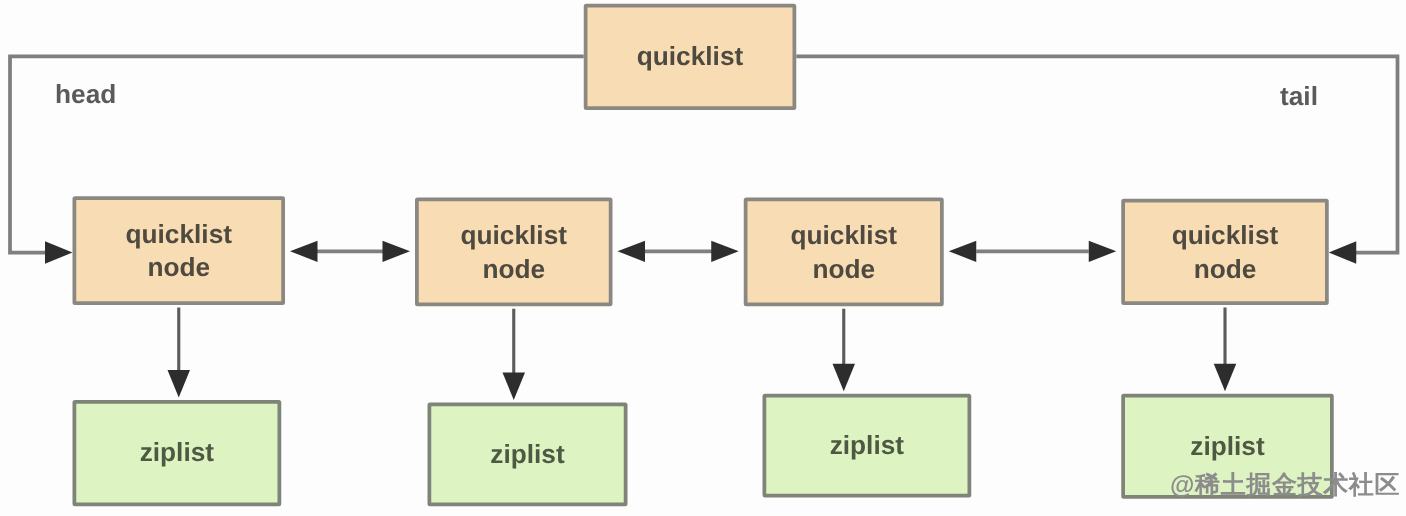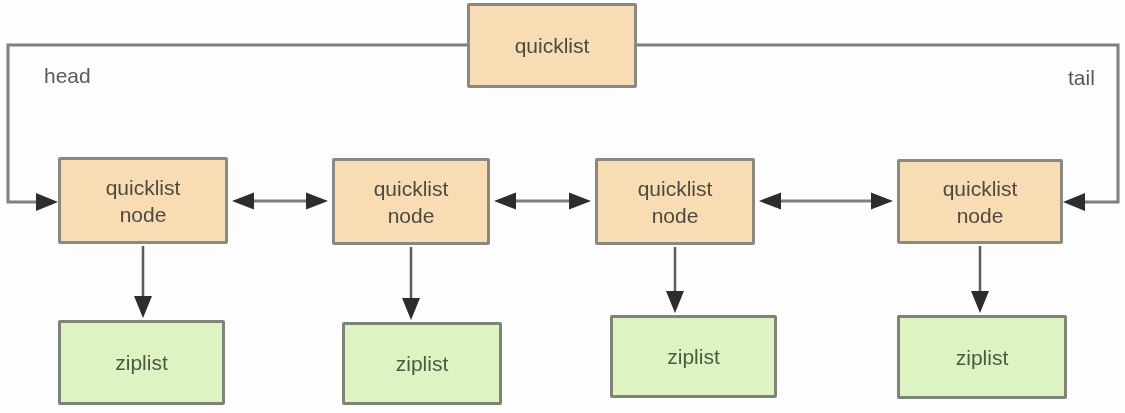--- a/index.html
+++ b/index.html
@@ -4,21 +4,21 @@
 <style>
   html, body { margin: 0; padding: 0; }
   body {
     width: 1125px; height: 413px;
     background: #fdfdfd;
     font-family: "Liberation Sans", sans-serif;
     overflow: hidden;
   }
   .canvas {
     position: relative;
-    width: 1125px; height: 351px;
+    width: 1125px; height: 351px; font-weight: bold;
   }
   svg.wires {
     position: absolute; left: 0; top: 0;
     width: 1125px; height: 413px;
   }
   .wire   { fill: none; stroke: var(--connector, #7f7f7f); stroke-width: 3; }
   .wire.thin { stroke: var(--down-line, #5c5c5c); stroke-width: 2.5; }
   .ahead  { fill: var(--arrowhead, #2d2d2d); stroke: none; }
 
   .box {
@@ -50,21 +50,21 @@
   #z3 { left: 610px; top: 315px; width: 167px; height: 83px; }
   #z4 { left: 897px; top: 315px; width: 170px; height: 84px; }
 
   .annot {
     position: absolute;
     font-size: 21px;
     color: var(--annotation-text, #5a5a5a);
     margin-left: 20px;
   }
   #head-label { left: 24px;   top: 64px; }
-  #tail-label { left: 1048px; top: 66px; text-align: right; }
+  #tail-label { left: 1004px; top: 66px; text-align: right; }
 
   .watermark {
     position: absolute;
     left: 936px; top: 374px;
     font-size: 20px;
     letter-spacing: 0.5px;
     color: var(--watermark-text, #8c8c8c);
   }
 </style>
 </head>
@@ -132,13 +132,14 @@
   <div id="n3" class="box node">quicklist
 node</div>
   <div id="n4" class="box node">quicklist
 node</div>
 
   <div id="z1" class="box zip">ziplist</div>
   <div id="z2" class="box zip">ziplist</div>
   <div id="z3" class="box zip">ziplist</div>
   <div id="z4" class="box zip">ziplist</div>
 
+  <div class="watermark">@稀土掘金技术社区</div>
 </div>
 
 </body></html>

